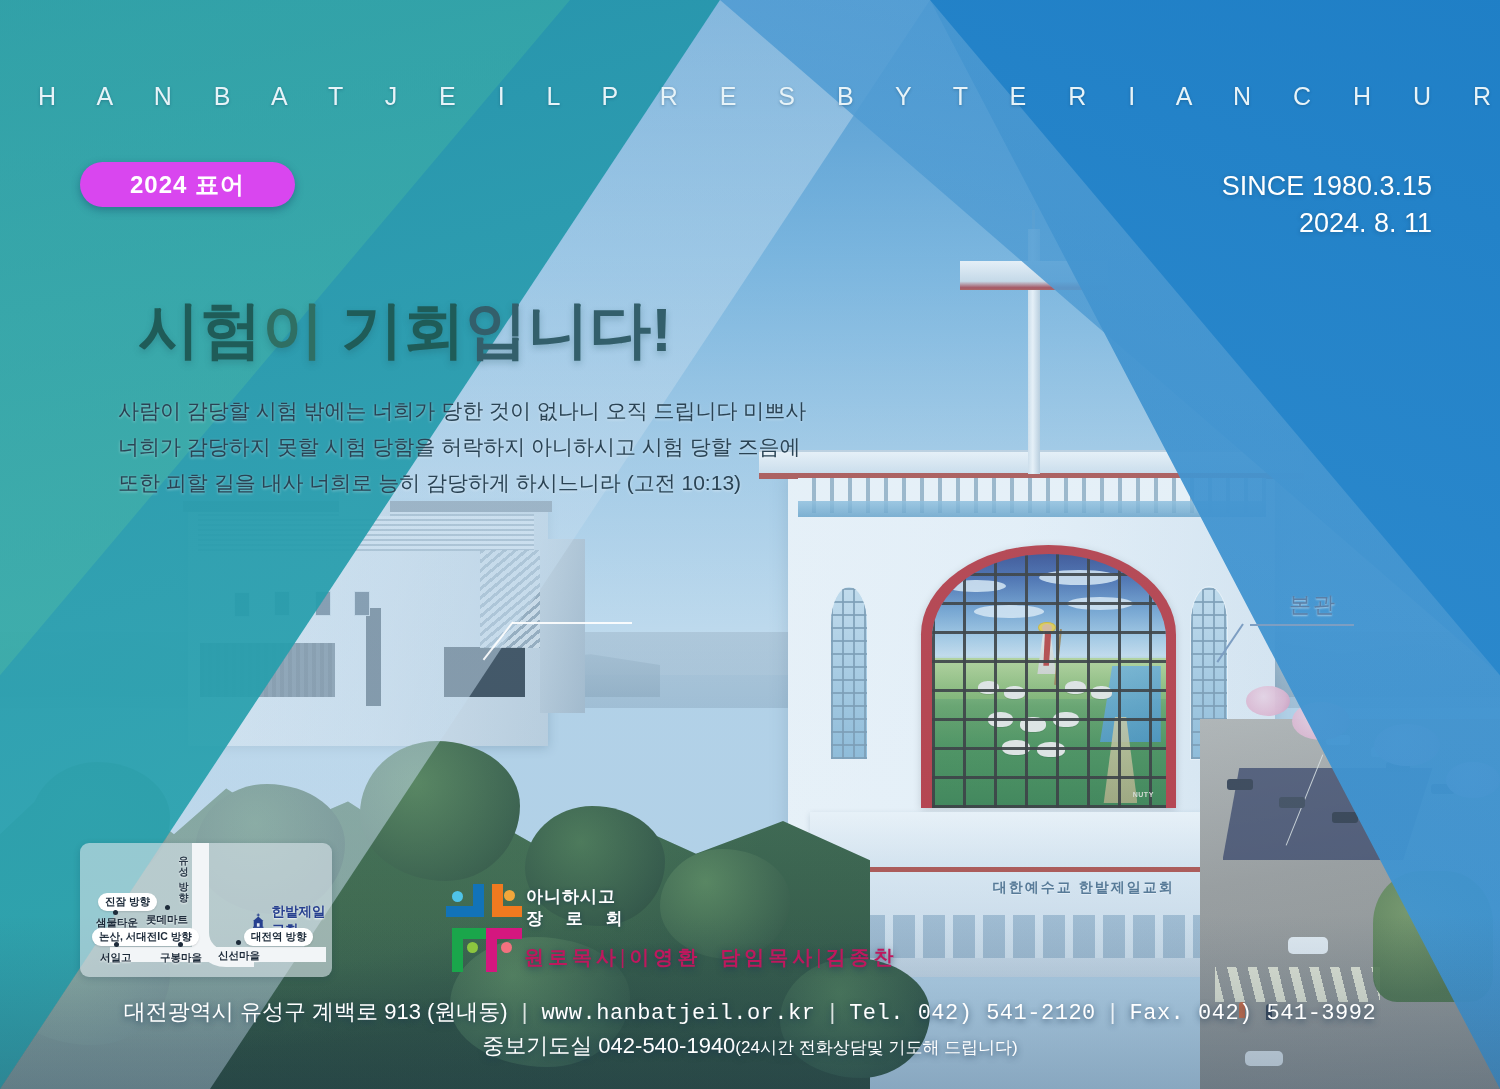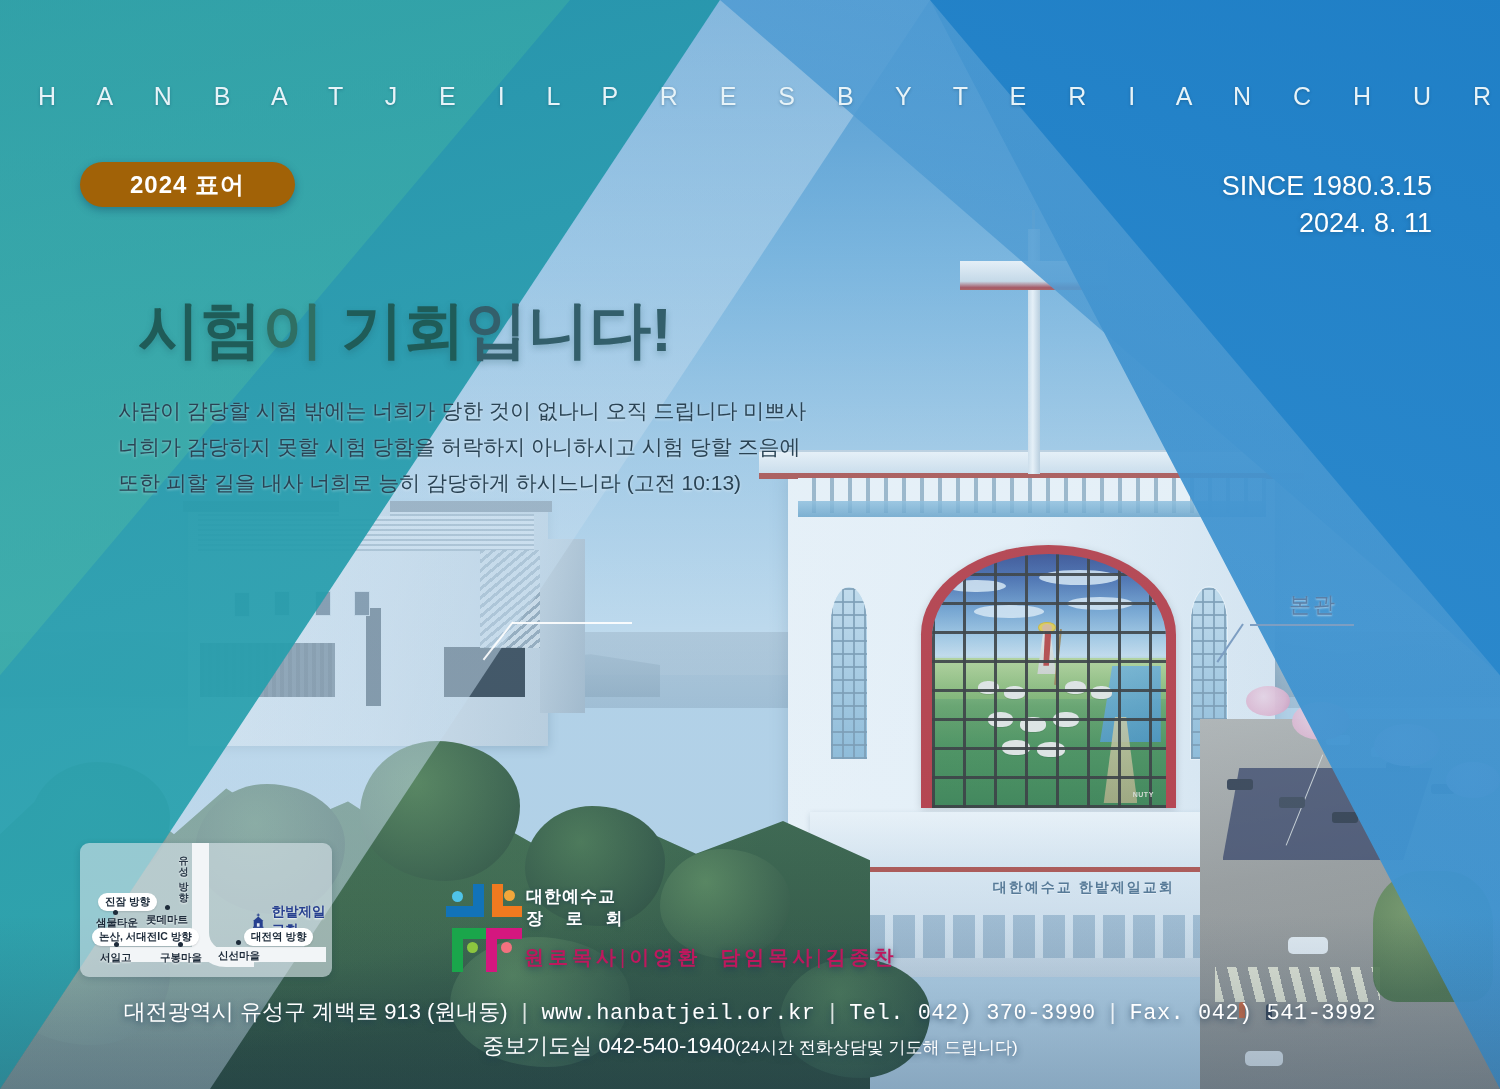--- a/index.html
+++ b/index.html
@@ -337,21 +337,21 @@
   .wordmark {
     position:absolute; left:38px; top:82px;
     font-size:25px; font-weight:300; color:#e7f3f8;
     letter-spacing:17.5px; white-space:nowrap;
     text-shadow:0 1px 3px rgba(20,60,90,.35);
   }
 
   .badge {
     position:absolute; left:80px; top:162px;
     width:215px; height:45px; border-radius:23px;
-    background:#a16207;
+    background:#d946ef;
     display:flex; align-items:center; justify-content:center;
     box-shadow:0 3px 9px rgba(10,40,80,.35);
   }
   .badge span {
     font-size:24px; font-weight:bold; color:#ffffff; letter-spacing:1px;
   }
 
   .since {
     position:absolute; right:68px; top:168px;
     text-align:right; color:#ffffff;
@@ -678,25 +678,25 @@
       <div class="bar" style="left:6px;top:44px;width:11px;height:44px;background:#1aa64b"></div>
       <div class="bar" style="left:6px;top:44px;width:34px;height:11px;background:#1aa64b"></div>
       <div class="dot" style="left:21px;top:58px;width:11px;height:11px;background:#8cc63f"></div>
 
       <div class="bar" style="left:40px;top:44px;width:11px;height:44px;background:#d4177f"></div>
       <div class="bar" style="left:40px;top:44px;width:36px;height:11px;background:#d4177f"></div>
       <div class="dot" style="left:55px;top:58px;width:11px;height:11px;background:#f3717f"></div>
     </div>
 
     <div class="denom">
-      <div>대한예수교</div>
+      <div>아니하시고</div>
       <div class="sp">장 로 회</div>
     </div>
 
 
     <div class="pastors"><span>원로목사</span><span class="sep">|</span><span>이영환</span>&nbsp;&nbsp;<span>담임목사</span><span class="sep">|</span><span>김종찬</span></div>
 
-    <div class="footer1"><span>대전광역시 유성구 계백로 913 (원내동)</span><span class="sep">|</span><span class="mono">www.hanbatjeil.or.kr</span><span class="sep">|</span><span class="mono">Tel. 042) 370-3990</span><span class="sep">|</span><span class="mono">Fax. 042) 541-3992</span></div>
+    <div class="footer1"><span>대전광역시 유성구 계백로 913 (원내동)</span><span class="sep">|</span><span class="mono">www.hanbatjeil.or.kr</span><span class="sep">|</span><span class="mono">Tel. 042) 541-2120</span><span class="sep">|</span><span class="mono">Fax. 042) 541-3992</span></div>
 
     <div class="footer2"><span>중보기도실 042-540-1940</span><span class="small">(24시간 전화상담및 기도해 드립니다)</span></div>
 
   </div>
 </div>
 
 </body></html>

